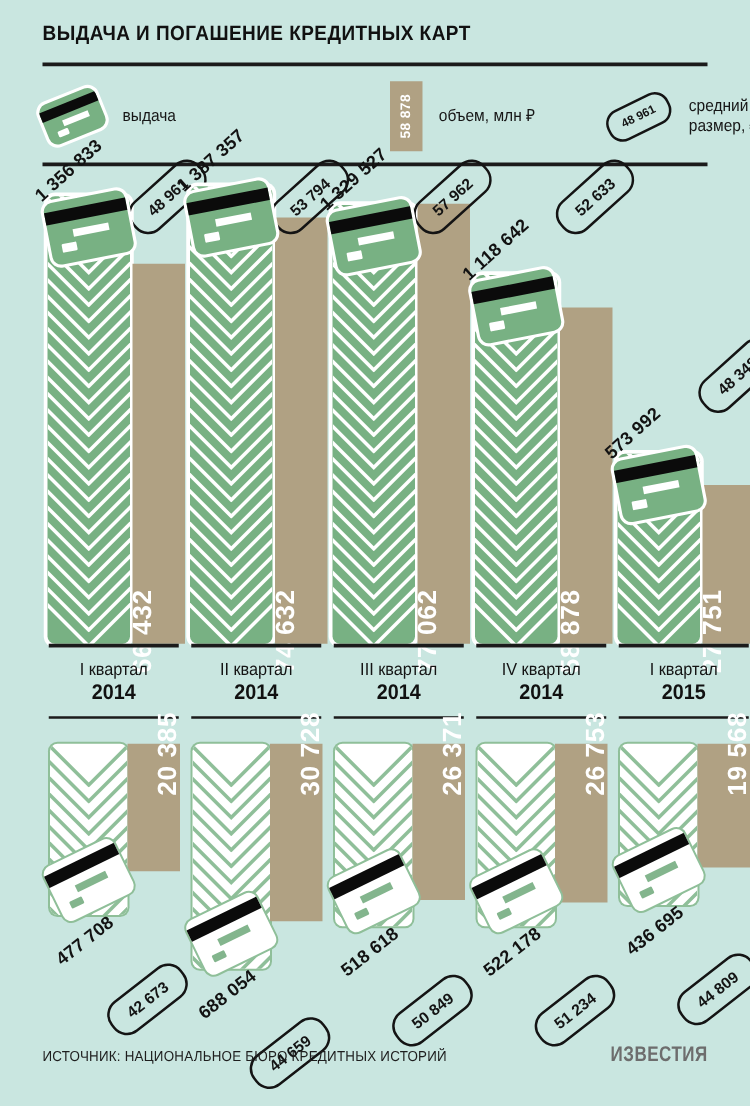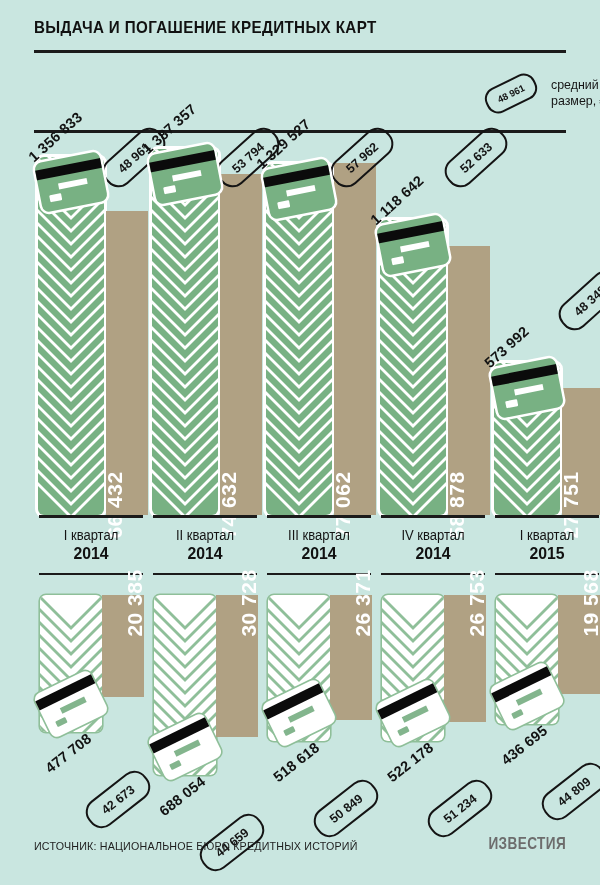--- a/index.html
+++ b/index.html
@@ -106,22 +106,36 @@
 </head>
 <body>
 
 <div id="root">
 
   <div class="title">ВЫДАЧА И ПОГАШЕНИЕ КРЕДИТНЫХ КАРТ</div>
   <div class="rule top"></div>
 
   <div class="legend">
 
-
-
+    <div class="lg-item" style="left:0px;">
+      <div class="card card-green" style="width:48px;height:34px;transform:rotate(-22deg);">
+        <div class="stripe" style="left:-4px;top:5px;width:58px;height:8px;"></div>
+        <div class="num" style="left:15px;top:17px;width:22px;height:5px;"></div>
+        <div class="chip" style="left:8px;top:24px;width:9px;height:5px;border-radius:1px;"></div>
+      </div>
+      <div class="lg-label" style="margin-left:16px;">выдача</div>
+    </div>
+
+
+    <div class="lg-item" style="left:278px;">
+      <div class="vol-sw">
+        <span>58 878</span>
+      </div>
+      <div class="lg-label" style="margin-left:13px;">объем, млн ₽</div>
+    </div>
 
     <div class="lg-item" style="left:450px;">
       <div class="pill-sw">
         <span>48 961</span>
       </div>
       <div style="margin-left:13px;">
         <div class="lg-label">средний</div>
         <div class="lg-label">размер, ₽</div>
       </div>
     </div>

